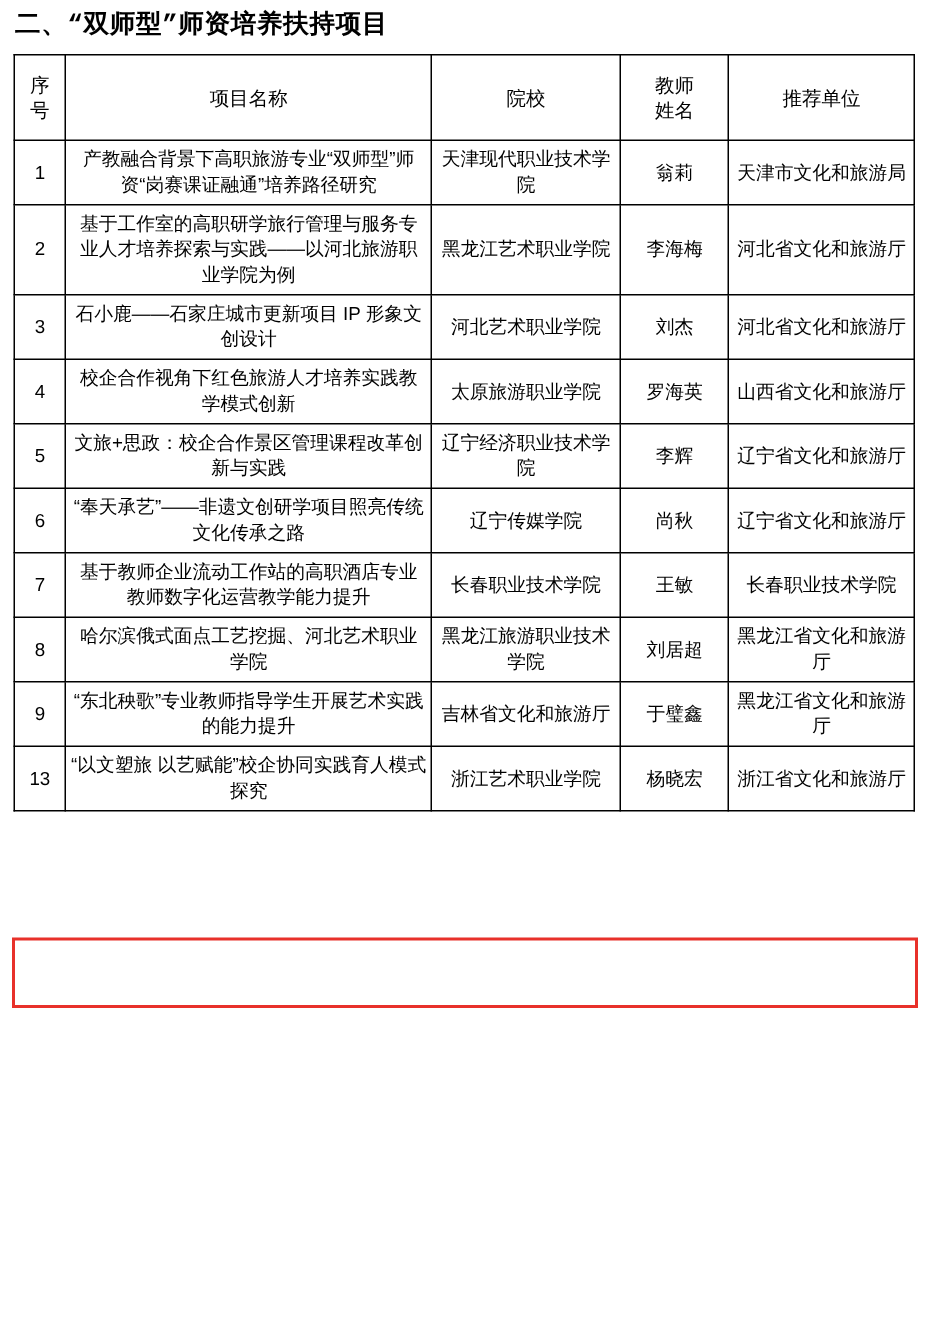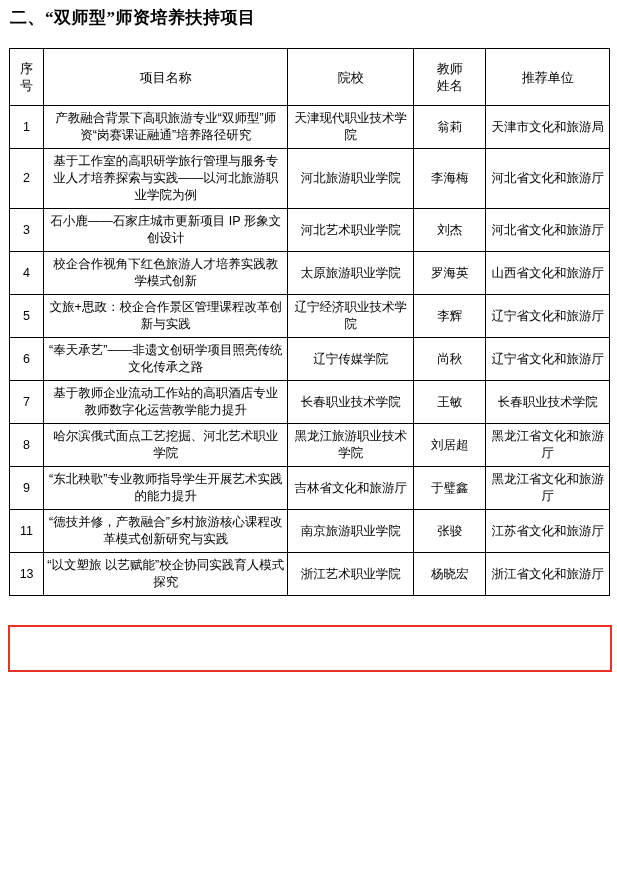--- a/index.html
+++ b/index.html
@@ -15,26 +15,26 @@
     overflow: hidden;
   }
   .page {
     position: relative;
     width: 617px;
     height: 884px;
     box-sizing: border-box;
     padding: 4px 8px 0 8px;
   }
   .doc-title {
-    font-family: Liberation Serif, serif;
+    font-family: Liberation Mono, monospace;
     font-weight: bold;
     font-size: 17px;
     line-height: 24px;
     letter-spacing: 0.5px;
-    margin: 2px 0 18px 2px;
+    margin: 2px 0 6px 2px;
     white-space: nowrap;
   }
   table.grid {
     border-collapse: collapse;
     width: 601px;
     table-layout: fixed;
     margin-left: 1px;
   }
   table.grid th, table.grid td {
     border: 1px solid #000000;
@@ -110,21 +110,21 @@
       <tr>
         <td>1</td>
         <td class="name-cell">产教融合背景下高职旅游专业“双师型”师资“岗赛课证融通”培养路径研究</td>
         <td>天津现代职业技术学院</td>
         <td>翁莉</td>
         <td>天津市文化和旅游局</td>
       </tr>
       <tr>
         <td>2</td>
         <td class="name-cell">基于工作室的高职研学旅行管理与服务专业人才培养探索与实践——以河北旅游职业学院为例</td>
-        <td>河北旅游职业学院</td>
+        <td>黑龙江艺术职业学院</td>
         <td>李海梅</td>
         <td>河北省文化和旅游厅</td>
       </tr>
       <tr>
         <td>3</td>
         <td class="name-cell">石小鹿——石家庄城市更新项目 IP 形象文创设计</td>
         <td>河北艺术职业学院</td>
         <td>刘杰</td>
         <td>河北省文化和旅游厅</td>
       </tr>
@@ -163,27 +163,20 @@
         <td>刘居超</td>
         <td>黑龙江省文化和旅游厅</td>
       </tr>
       <tr>
         <td>9</td>
         <td class="name-cell">“东北秧歌”专业教师指导学生开展艺术实践的能力提升</td>
         <td>吉林省文化和旅游厅</td>
         <td>于璧鑫</td>
         <td>黑龙江省文化和旅游厅</td>
       </tr>
-      <tr>
-        <td>11</td>
-        <td class="name-cell">“德技并修，产教融合”乡村旅游核心课程改革模式创新研究与实践</td>
-        <td>南京旅游职业学院</td>
-        <td>张骏</td>
-        <td>江苏省文化和旅游厅</td>
-      </tr>
       <tr class="highlight">
         <td>13</td>
         <td class="name-cell">“以文塑旅 以艺赋能”校企协同实践育人模式探究</td>
         <td>浙江艺术职业学院</td>
         <td>杨晓宏</td>
         <td>浙江省文化和旅游厅</td>
       </tr>
     </tbody>
   </table>
 

